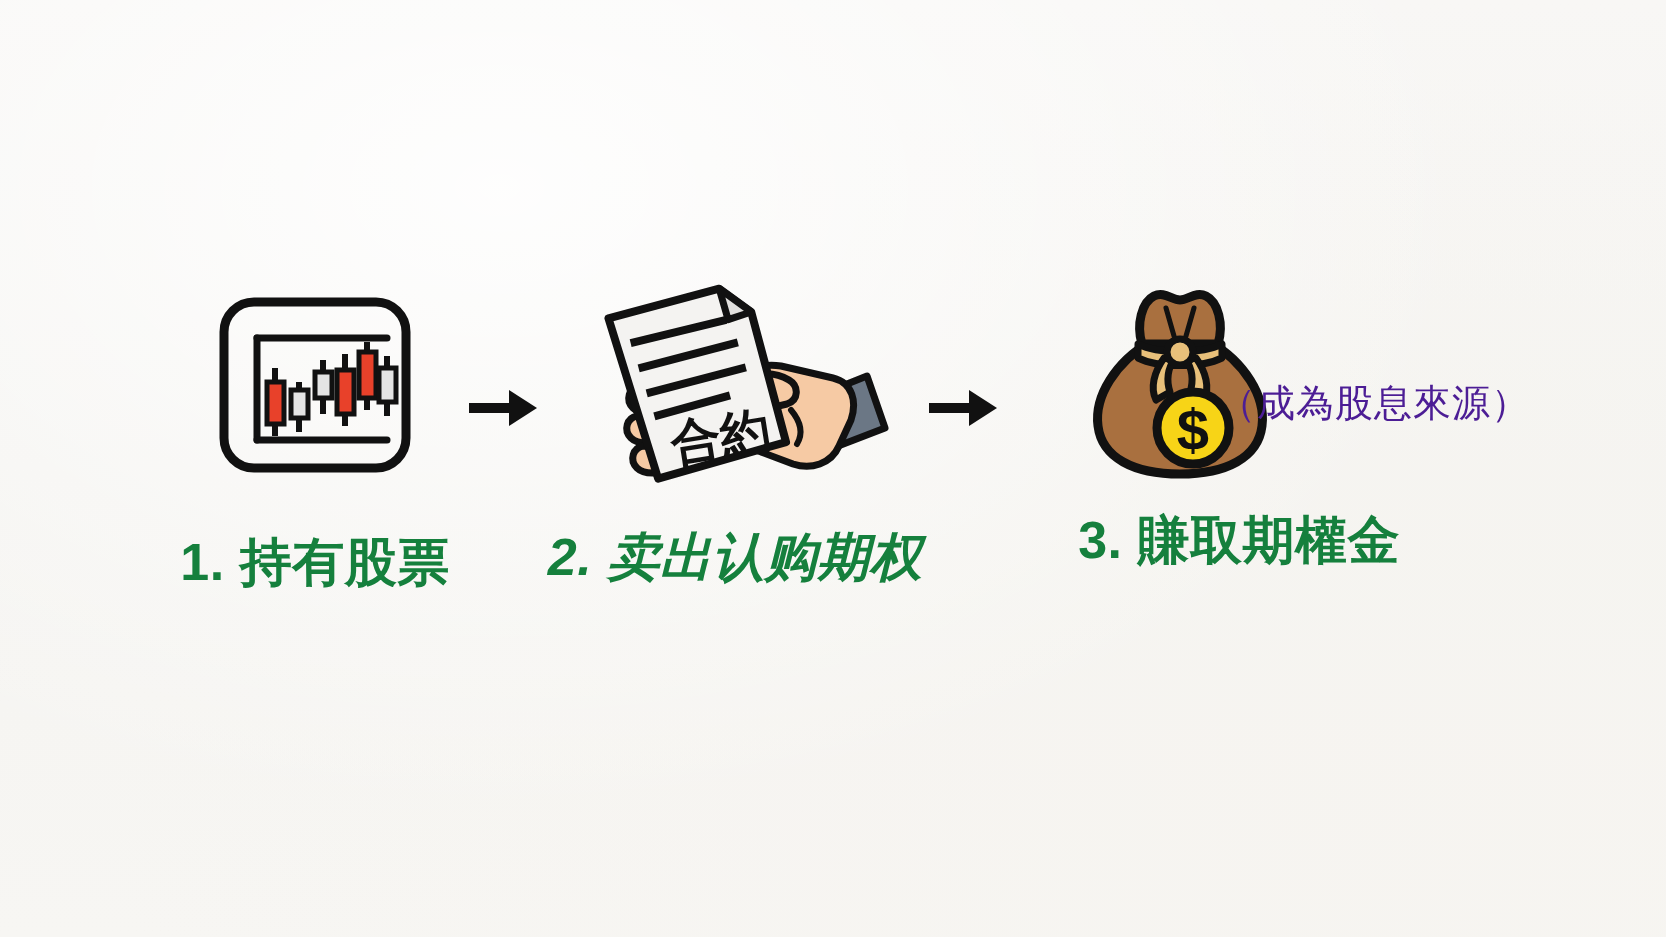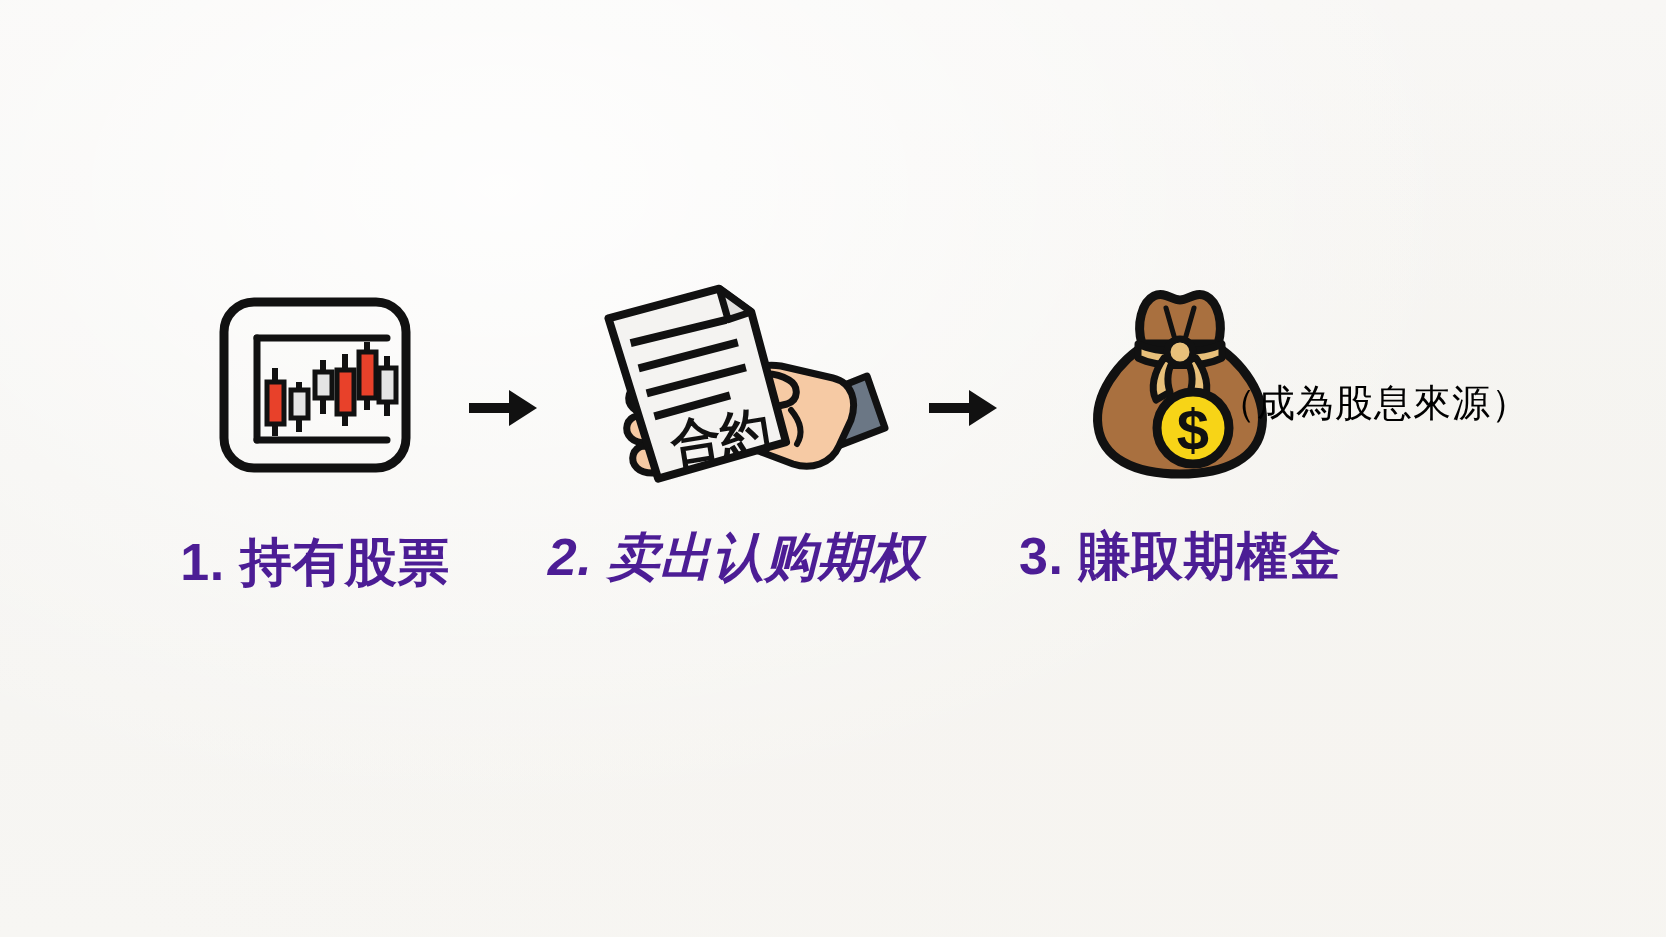--- a/index.html
+++ b/index.html
@@ -39,21 +39,21 @@
   .step {
     position: absolute;
     text-align: center;
   }
   .step-icon {
     position: relative;
     margin: 0 auto;
   }
   .step-label {
     font-weight: 700;
-    color: #4c1d95;
+    color: #15803d;
     white-space: nowrap;
     letter-spacing: 0.5px;
   }
 
   
   #step-1 { left: 150px; top: 290px; width: 330px; }
   #step-1 .step-icon { width: 200px; height: 190px; }
   #step-1 .step-label {
     font-size: 52px;
     margin-top: 48px;
@@ -66,39 +66,40 @@
     font-size: 52px;
     margin-top: 40px;
     font-style: italic;
   }
 
   
   #step-3 { left: 960px; top: 280px; width: 440px; }
   #step-3 .step-icon { width: 200px; height: 200px; }
   #step-3 .step-label {
     font-size: 52px;
-    margin-top: 42px;
+    margin-top: 26px;
+    text-align: right;
   }
 
   
   .arrow {
     position: absolute;
     width: 80px;
     height: 48px;
   }
   #arrow-1 { left: 465px; top: 382px; }
   #arrow-2 { left: 925px; top: 382px; }
 
   
   #dividend-note {
     position: absolute;
     left: 1218px;
     top: 378px;
     font-size: 38px;
-    color: #000000;
+    color: #4c1d95;
     white-space: nowrap;
     font-weight: 400;
     letter-spacing: 1px;
   }
 
   svg { display: block; overflow: visible; }
 </style>
 </head>
 <body>
 

